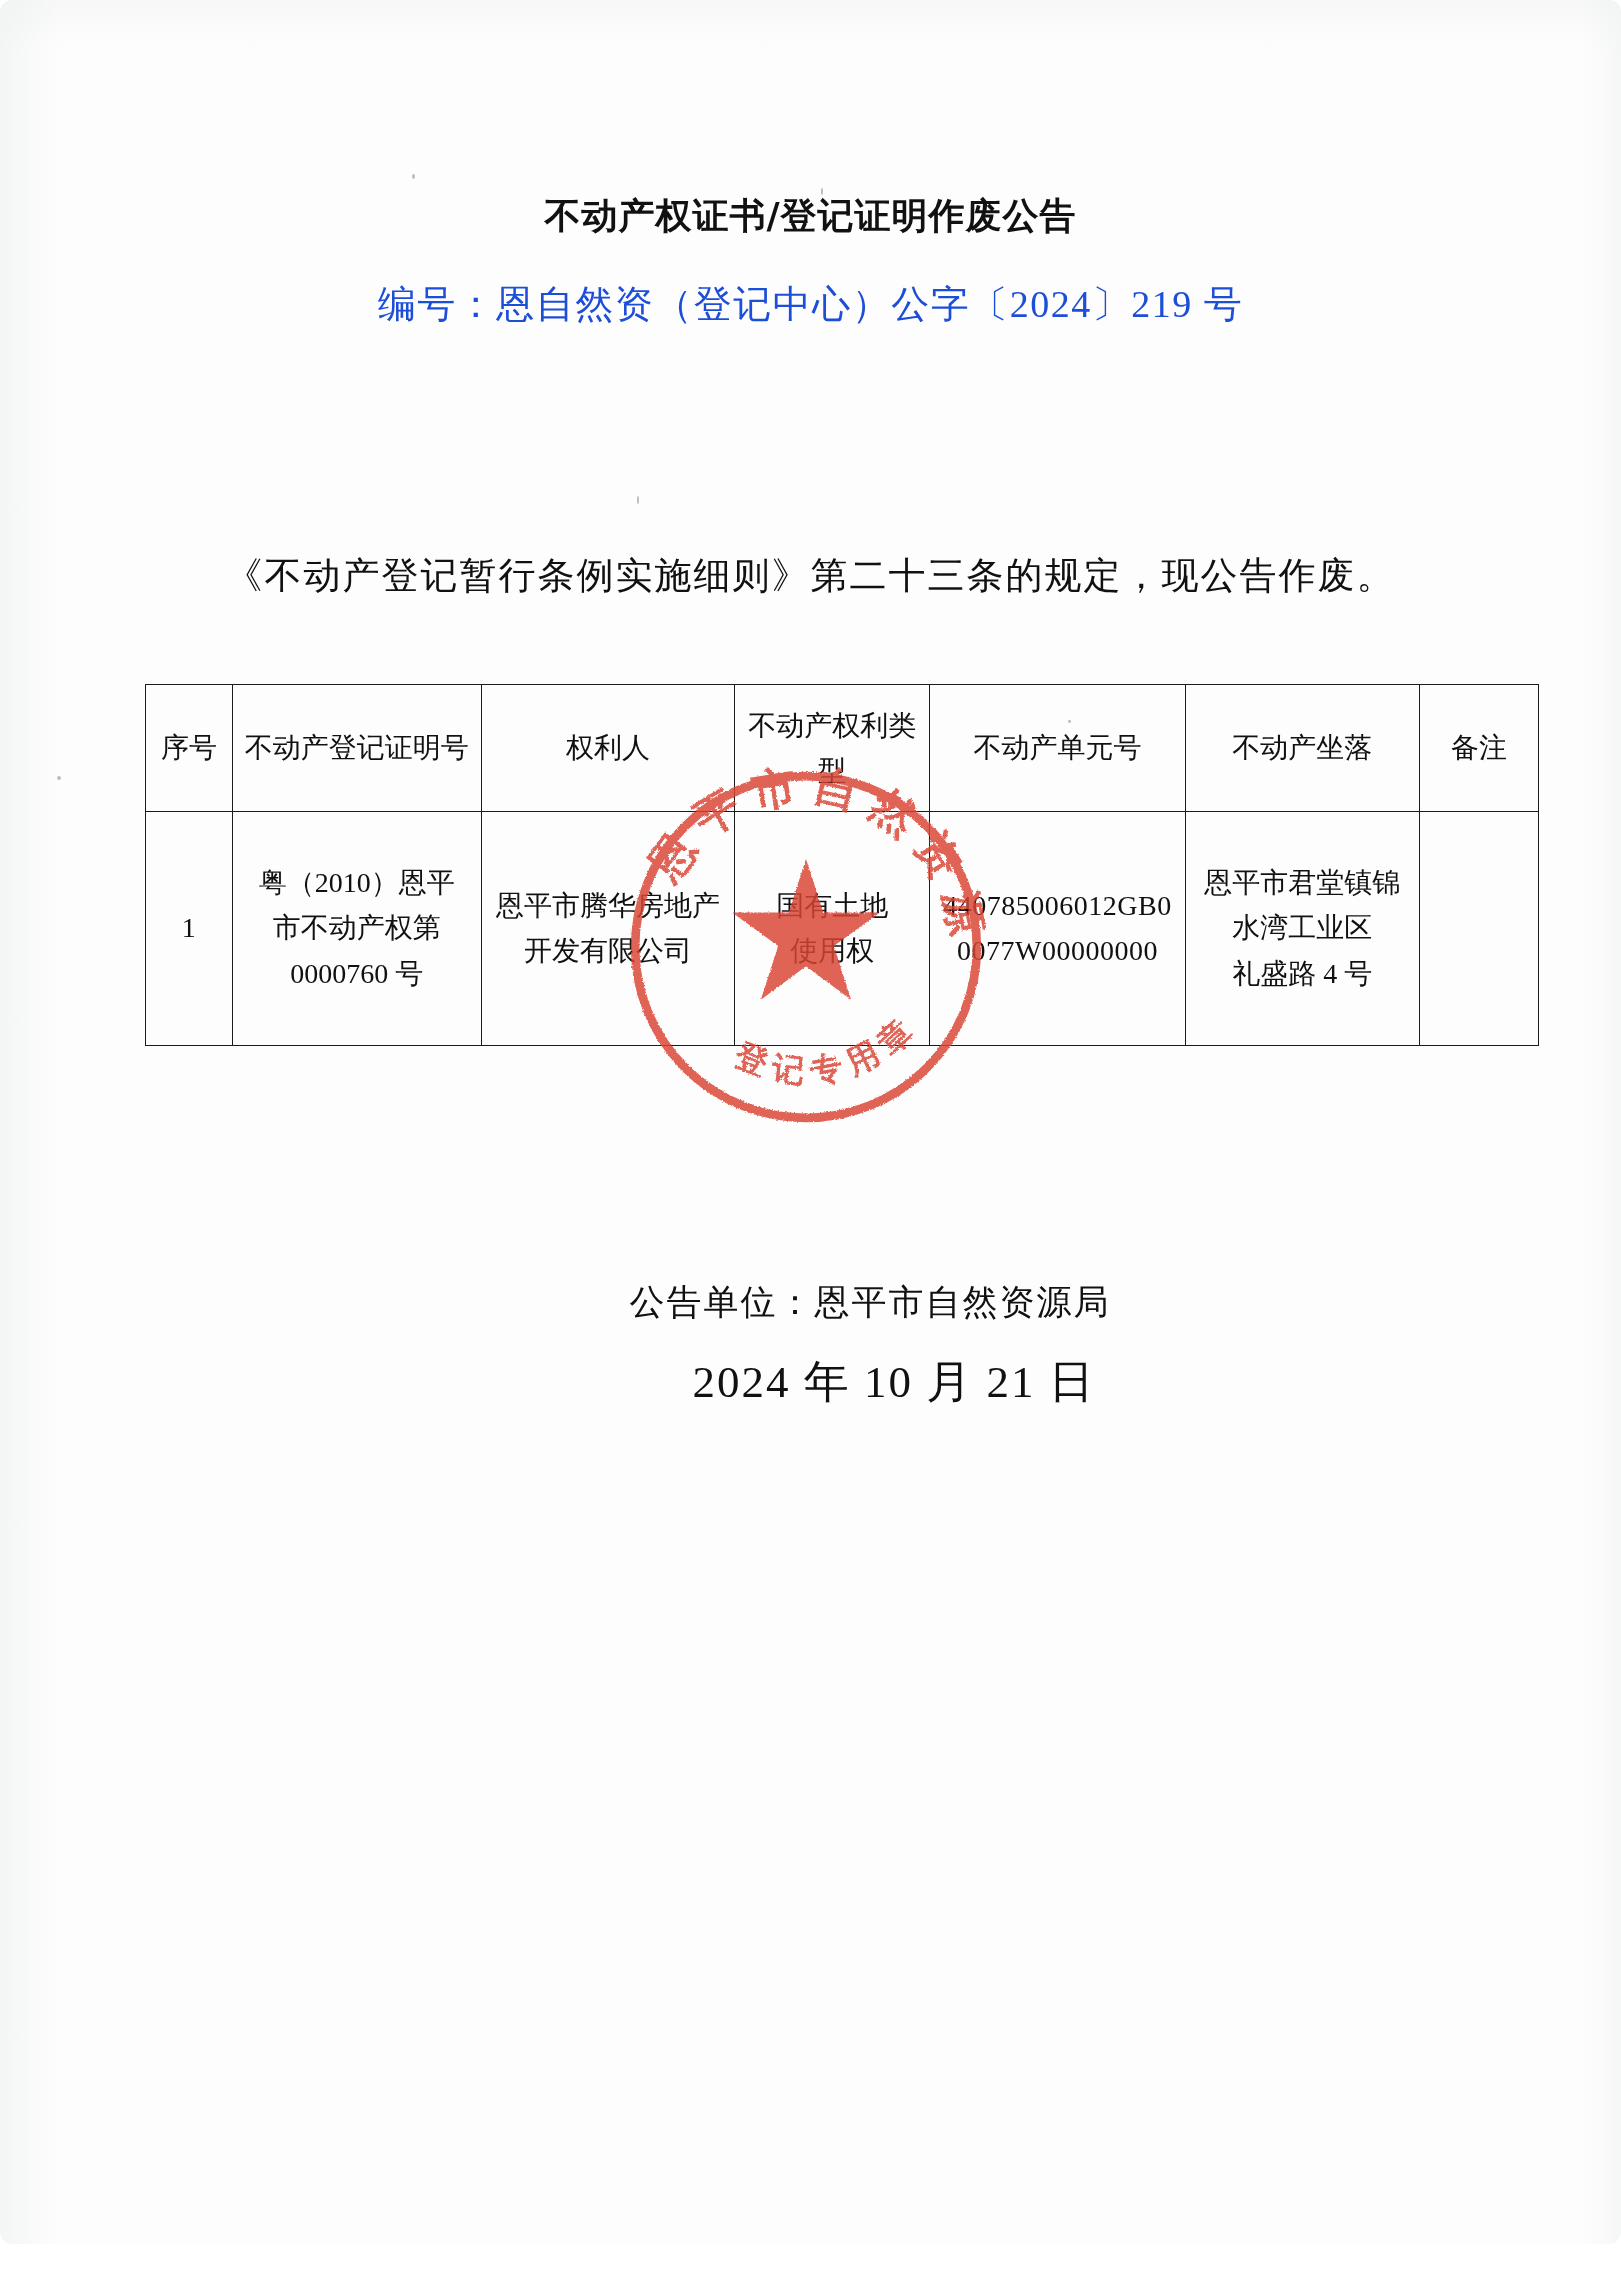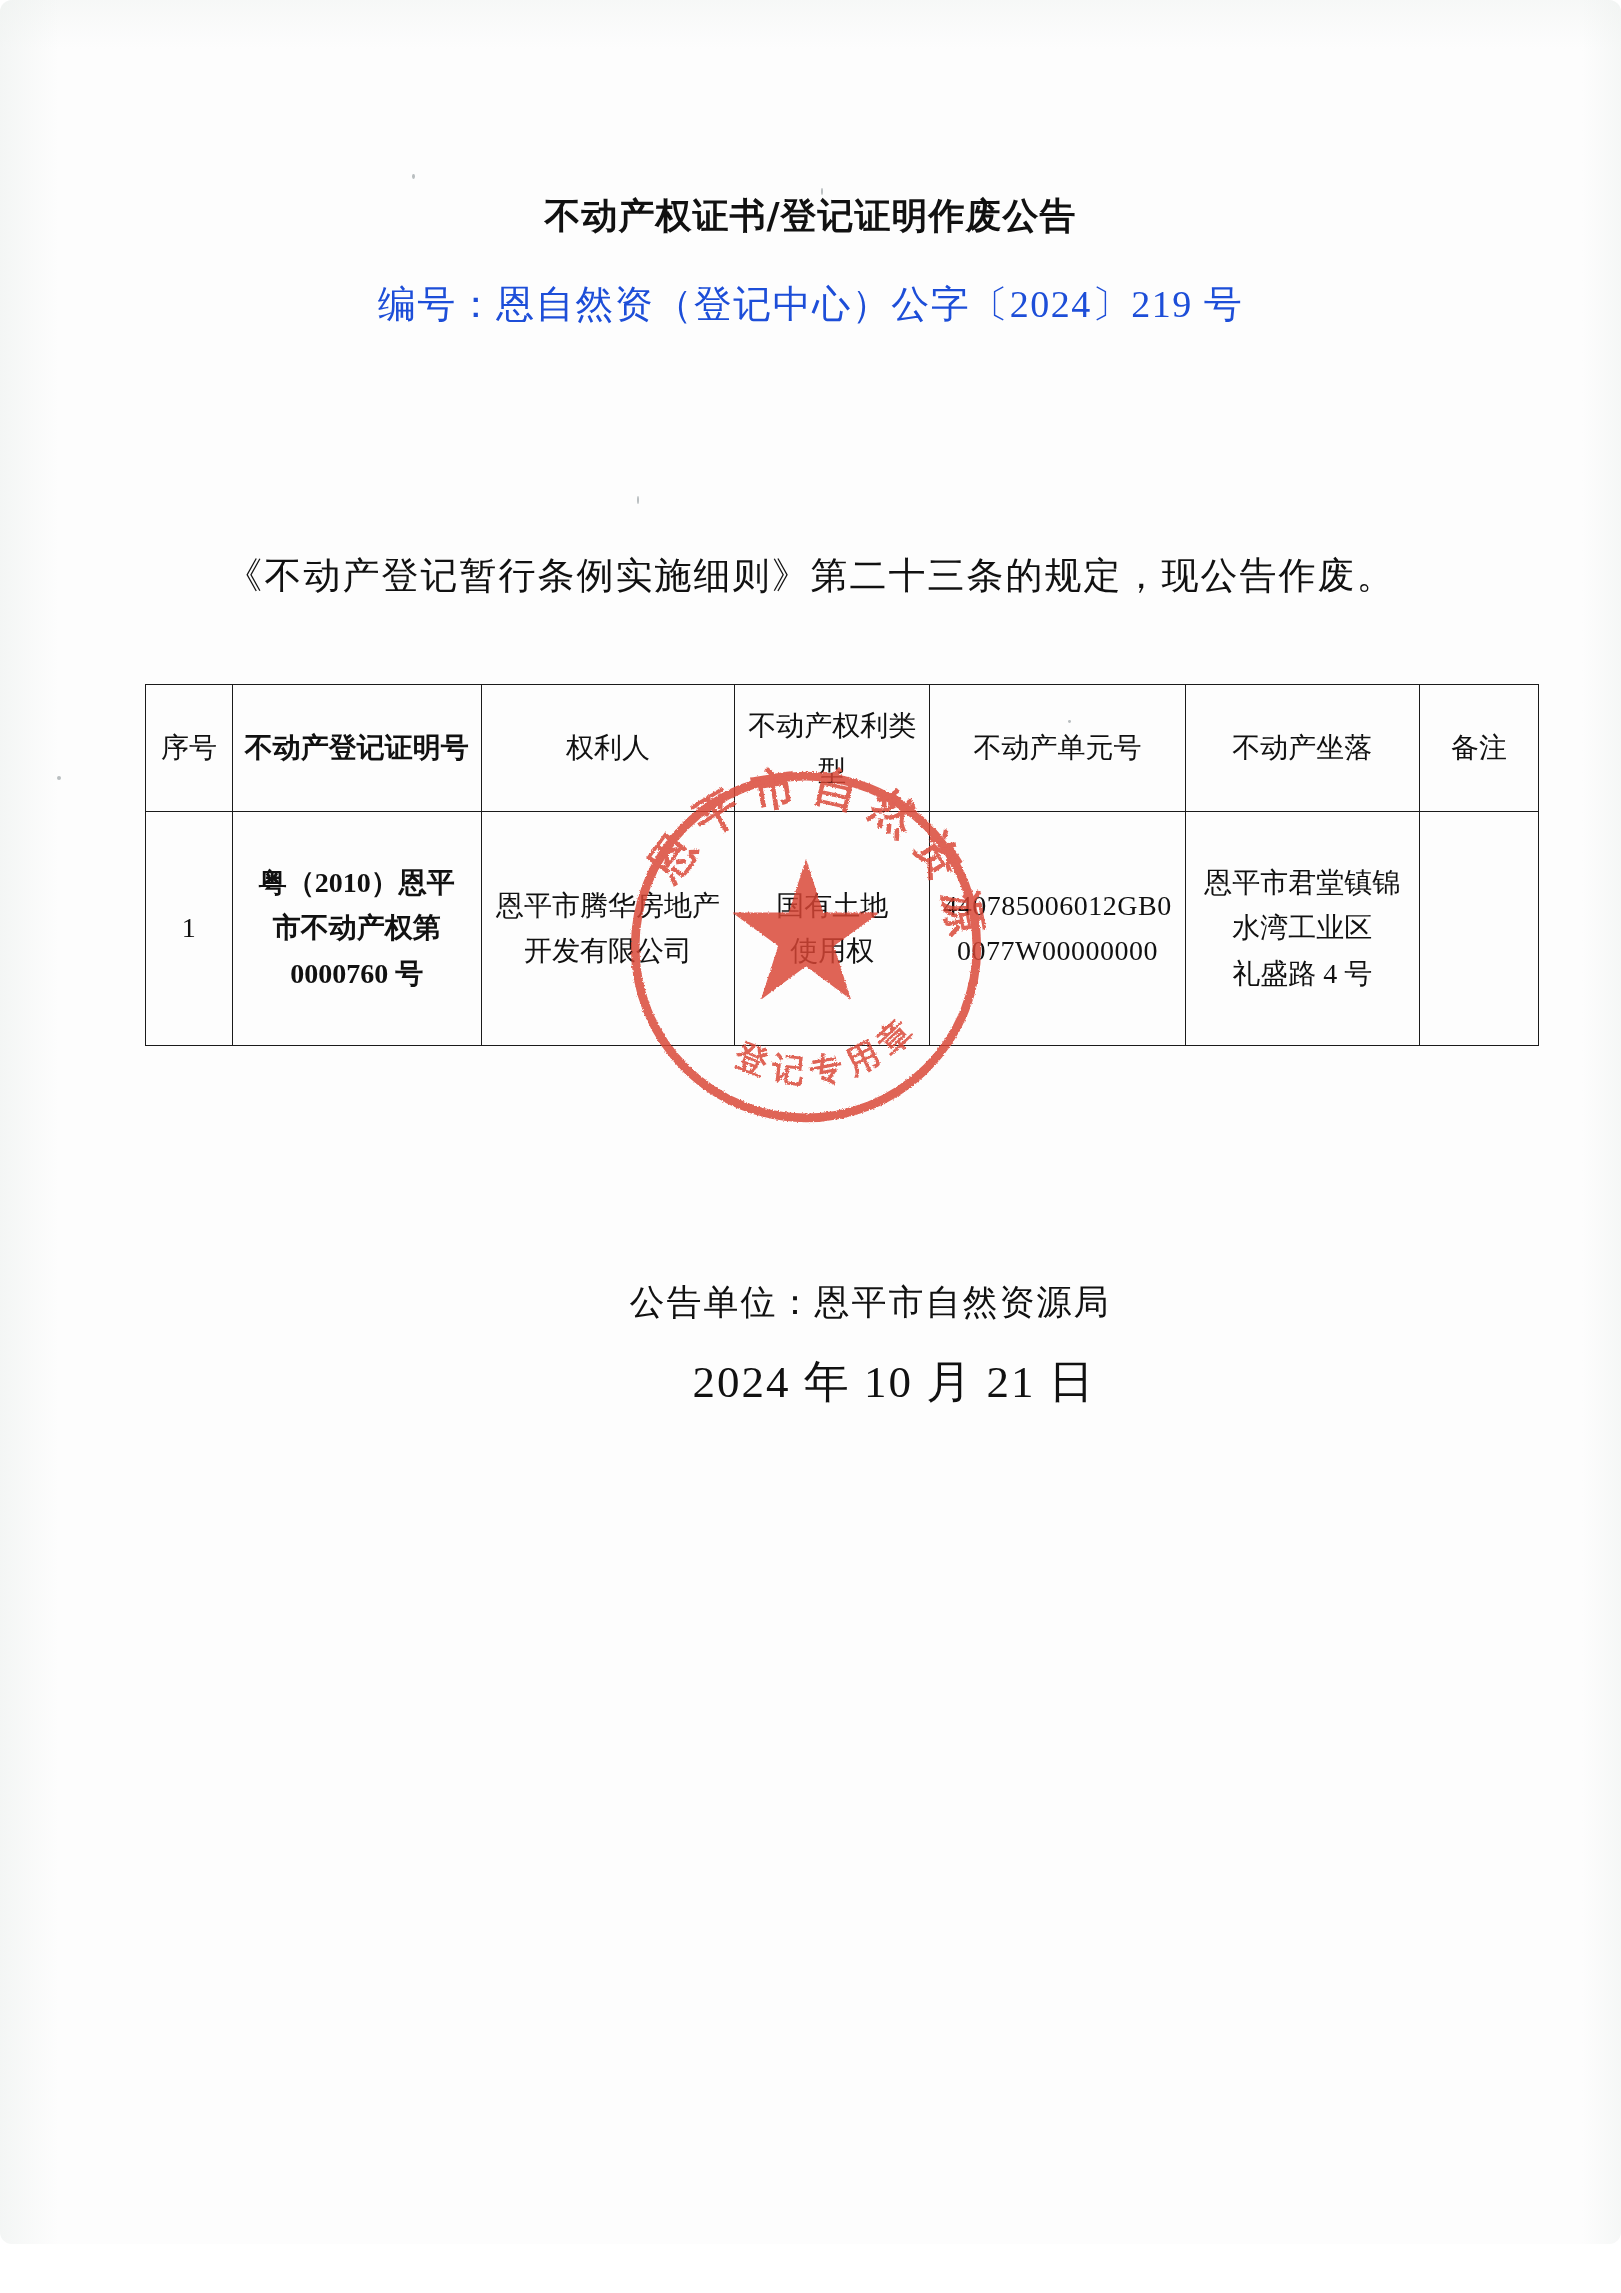--- a/index.html
+++ b/index.html
@@ -85,21 +85,21 @@
     text-align: center;
     vertical-align: middle;
     font-size: 28px;
     line-height: 1.62;
     padding: 5.9px 3.9px;
     color: #111;
   }
   table.notice-table tr.head-row td { height: 114px; }
   table.notice-table tr.data-row td { height: 221px; }
   td.c0 { width: 78px; }
-  td.c1 { width: 240px; font-weight: bold; }
+  td.c1 { width: 240px; }
   td.c2 { width: 245px; }
   td.c3 { width: 186px; }
   td.c4 { width: 247px; }
   td.c5 { width: 225px; }
   td.c6 { width: 111px; font-family: Liberation Serif, serif; }
   .num-cell {
     font-family: "Liberation Serif", serif;
     font-size: 27.4px;
     letter-spacing: 0.5px;
   }

